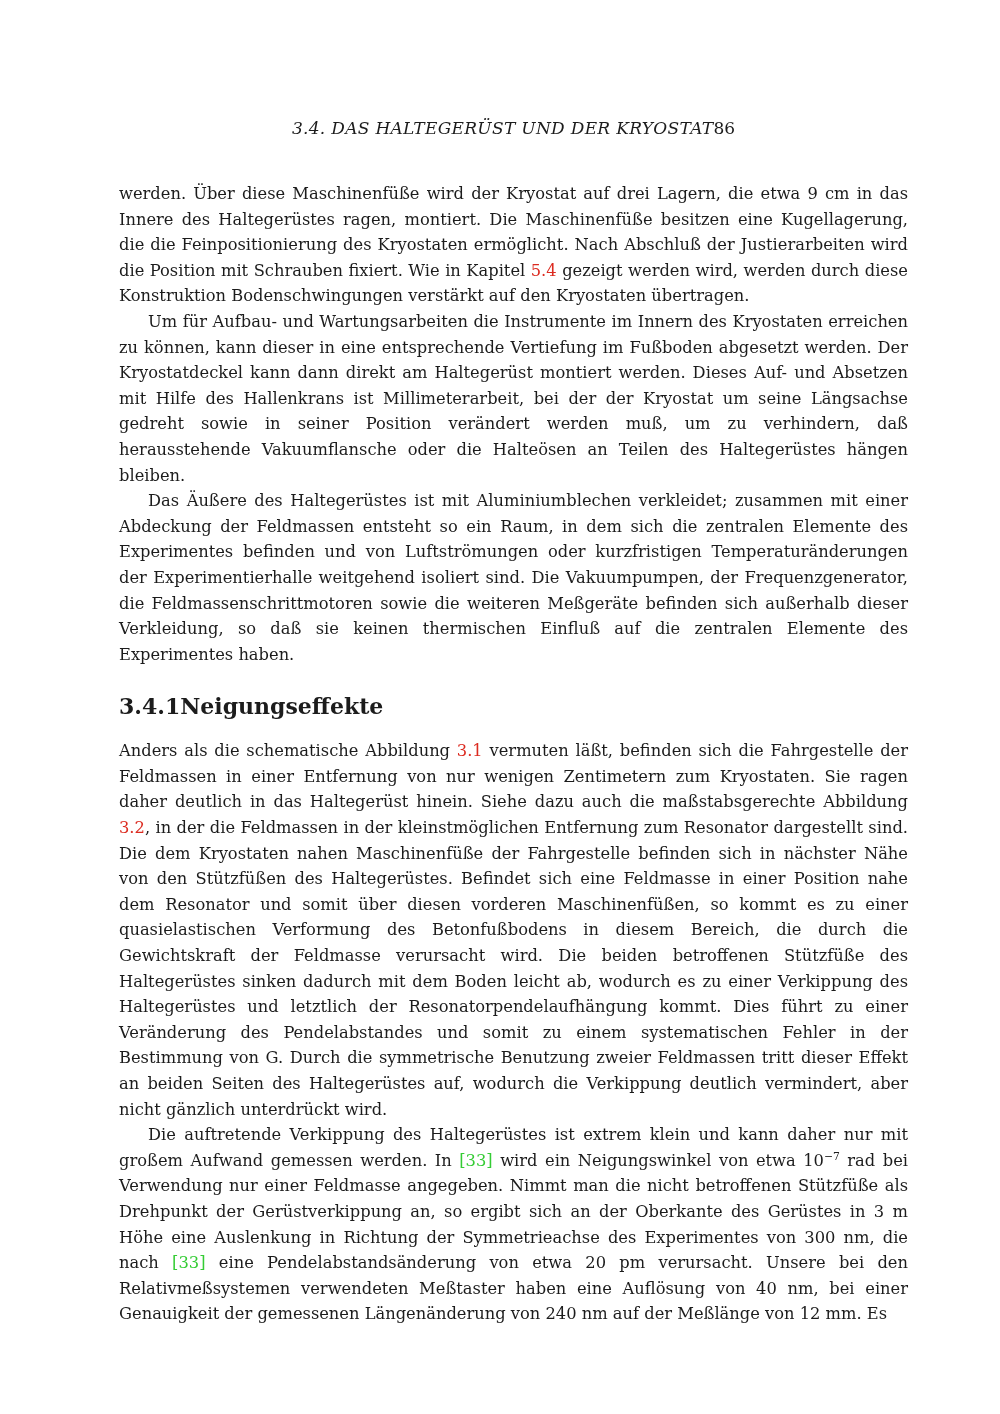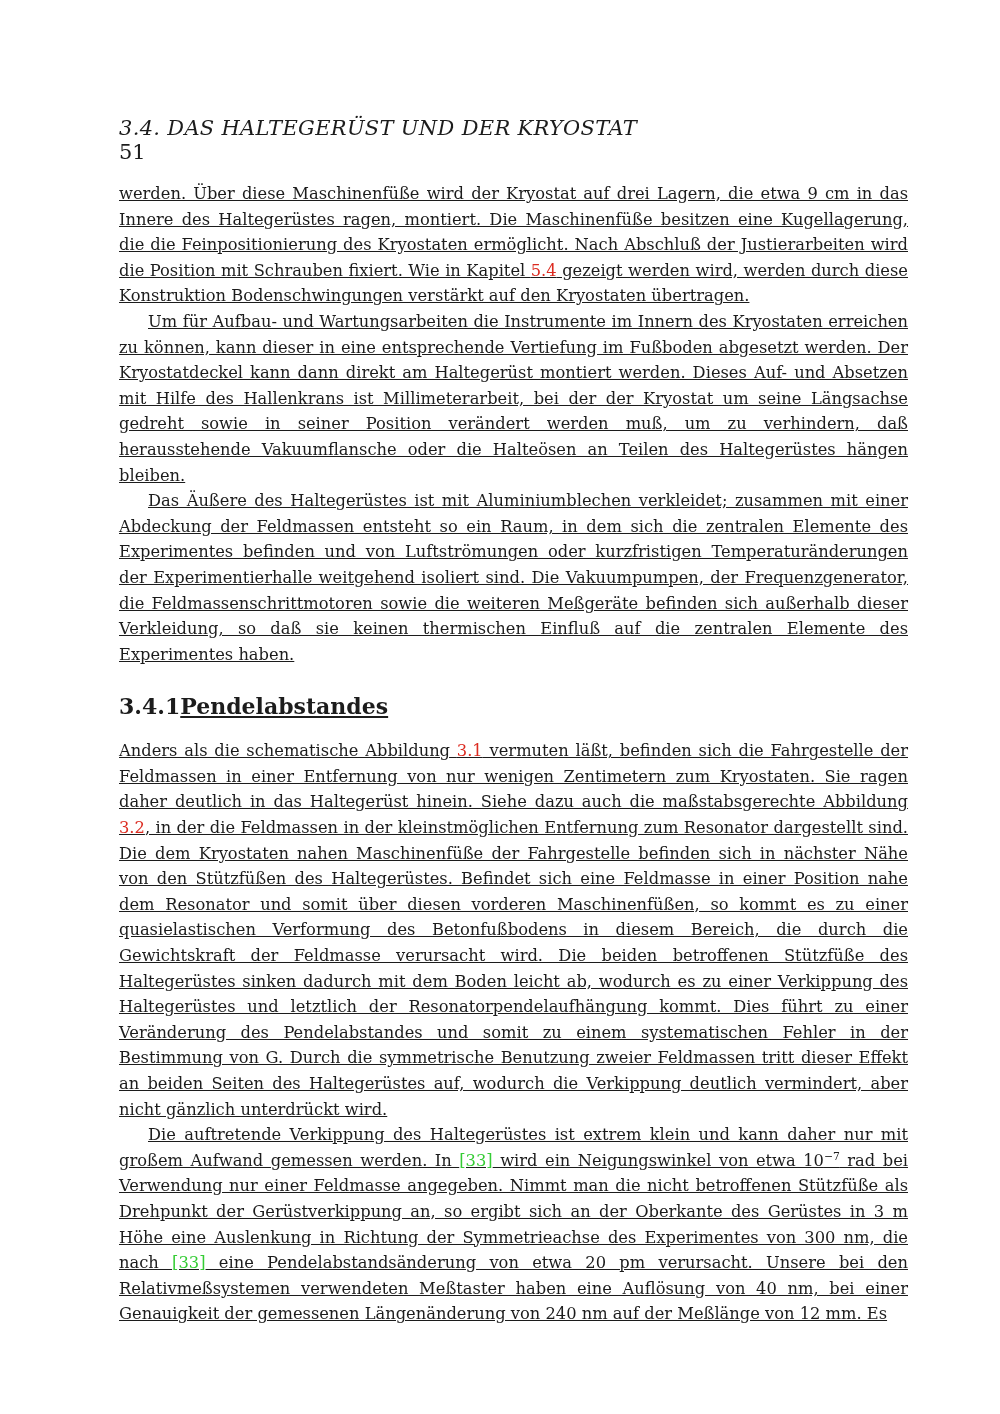--- a/index.html
+++ b/index.html
@@ -22,41 +22,39 @@
     overflow: hidden;
   }
   .running-header {
     position: absolute;
     left: 119px;
     top: 116px;
     width: 789px;
     display: flex;
     justify-content: center;
     align-items: baseline;
-    font-size: 21px;
+    font-size: 17px;
     line-height: 24px;
-    flex-direction: column;
   }
   .running-header .rh-title {
     font-style: italic;
     letter-spacing: 0.3px;
   }
   .running-header .rh-page {
     font-style: normal;
   }
   .body-text {
     position: absolute;
     left: 119px;
     top: 181px;
     width: 789px;
     font-size: 16.3px;
     line-height: 25.6px;
     text-align: justify;
     hyphens: auto;
-    text-decoration: underline;
   }
   .body-text p {
     margin: 0;
     text-indent: 29px;
   }
   .body-text p.noindent {
     text-indent: 0;
   }
   .section-heading {
     margin: 26px 0 18px 0;
@@ -87,31 +85,31 @@
     letter-spacing: 0;
   }
 </style>
 </head>
 <body>
 
 <div class="sheet">
 
   <div class="running-header">
     <span class="rh-title">3.4.  DAS HALTEGERÜST UND DER KRYOSTAT</span>
-    <span class="rh-page">51</span>
+    <span class="rh-page">86</span>
   </div>
 
   <div class="body-text">
 
     <p class="noindent"><span>werden. Über diese Maschinenfüße wird der Kryostat auf drei Lagern, die etwa 9 cm in das Innere des Haltegerüstes ragen, montiert. Die Maschinenfüße besitzen eine Kugellagerung, die die Feinpositionierung des Kryostaten ermöglicht. Nach Abschluß der Justierarbeiten wird die Position mit Schrauben fixiert. Wie in Kapitel </span><a class="ref">5.4</a><span> gezeigt werden wird, werden durch diese Konstruktion Bodenschwingungen verstärkt auf den Kryostaten übertragen.</span></p>
 
     <p><span>Um für Aufbau- und Wartungsarbeiten die Instrumente im Innern des Kryostaten erreichen zu können, kann dieser in eine entsprechende Vertiefung im Fußboden abgesetzt werden. Der Kryostatdeckel kann dann direkt am Haltegerüst montiert werden. Dieses Auf- und Absetzen mit Hilfe des Hallenkrans ist Millimeterarbeit, bei der der Kryostat um seine Längsachse gedreht sowie in seiner Position verändert werden muß, um zu verhindern, daß herausstehende Vakuumflansche oder die Halteösen an Teilen des Haltegerüstes hängen bleiben.</span></p>
 
     <p><span>Das Äußere des Haltegerüstes ist mit Aluminiumblechen verkleidet; zusammen mit einer Abdeckung der Feldmassen entsteht so ein Raum, in dem sich die zentralen Elemente des Experimentes befinden und von Luftströmungen oder kurzfristigen Temperaturänderungen der Experimentierhalle weitgehend isoliert sind. Die Vakuumpumpen, der Frequenzgenerator, die Feldmassenschrittmotoren sowie die weiteren Meßgeräte befinden sich außerhalb dieser Verkleidung, so daß sie keinen thermischen Einfluß auf die zentralen Elemente des Experimentes haben.</span></p>
 
-    <h2 class="section-heading"><span class="sh-num">3.4.1</span><span class="sh-title">Pendelabstandes</span></h2>
+    <h2 class="section-heading"><span class="sh-num">3.4.1</span><span class="sh-title">Neigungseffekte</span></h2>
 
     <p class="noindent"><span>Anders als die schematische Abbildung </span><a class="ref">3.1</a><span> vermuten läßt, befinden sich die Fahrgestelle der Feldmassen in einer Entfernung von nur wenigen Zentimetern zum Kryostaten. Sie ragen daher deutlich in das Haltegerüst hinein. Siehe dazu auch die maßstabsgerechte Abbildung </span><a class="ref">3.2</a><span>, in der die Feldmassen in der kleinstmöglichen Entfernung zum Resonator dargestellt sind. Die dem Kryostaten nahen Maschinenfüße der Fahrgestelle befinden sich in nächster Nähe von den Stützfüßen des Haltegerüstes. Befindet sich eine Feldmasse in einer Position nahe dem Resonator und somit über diesen vorderen Maschinenfüßen, so kommt es zu einer quasielastischen Verformung des Betonfußbodens in diesem Bereich, die durch die Gewichtskraft der Feldmasse verursacht wird. Die beiden betroffenen Stützfüße des Haltegerüstes sinken dadurch mit dem Boden leicht ab, wodurch es zu einer Verkippung des Haltegerüstes und letztlich der Resonatorpendelaufhängung kommt. Dies führt zu einer Veränderung des Pendelabstandes und somit zu einem systematischen Fehler in der Bestimmung von G. Durch die symmetrische Benutzung zweier Feldmassen tritt dieser Effekt an beiden Seiten des Haltegerüstes auf, wodurch die Verkippung deutlich vermindert, aber nicht gänzlich unterdrückt wird.</span></p>
 
     <p><span>Die auftretende Verkippung des Haltegerüstes ist extrem klein und kann daher nur mit großem Aufwand gemessen werden. In </span><a class="cite">[33]</a><span> wird ein Neigungswinkel von etwa 10</span><sup class="exp">−7</sup><span> rad bei Verwendung nur einer Feldmasse angegeben. Nimmt man die nicht betroffenen Stützfüße als Drehpunkt der Gerüstverkippung an, so ergibt sich an der Oberkante des Gerüstes in 3 m Höhe eine Auslenkung in Richtung der Symmetrieachse des Experimentes von 300 nm, die nach </span><a class="cite">[33]</a><span> eine Pendelabstandsänderung von etwa 20 pm verursacht. Unsere bei den Relativmeßsystemen verwendeten Meßtaster haben eine Auflösung von 40 nm, bei einer Genauigkeit der gemessenen Längenänderung von 240 nm auf der Meßlänge von 12 mm. Es</span></p>
 
   </div>
 </div>
 
 </body></html>

